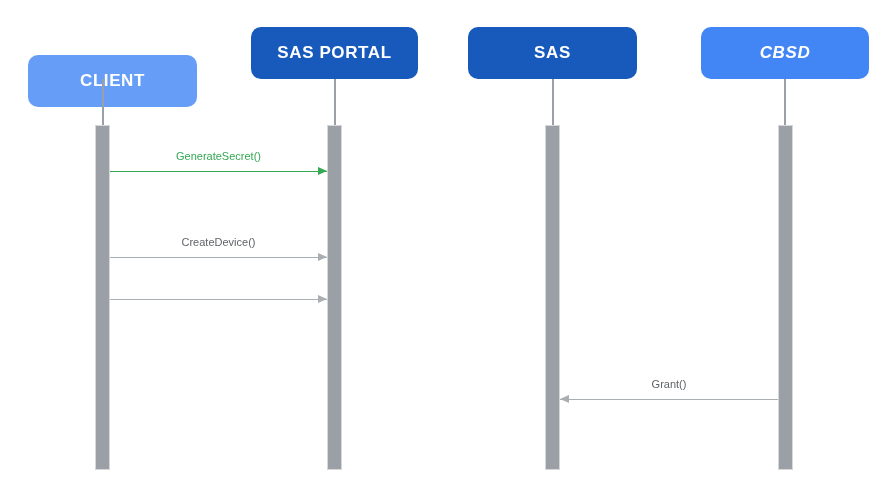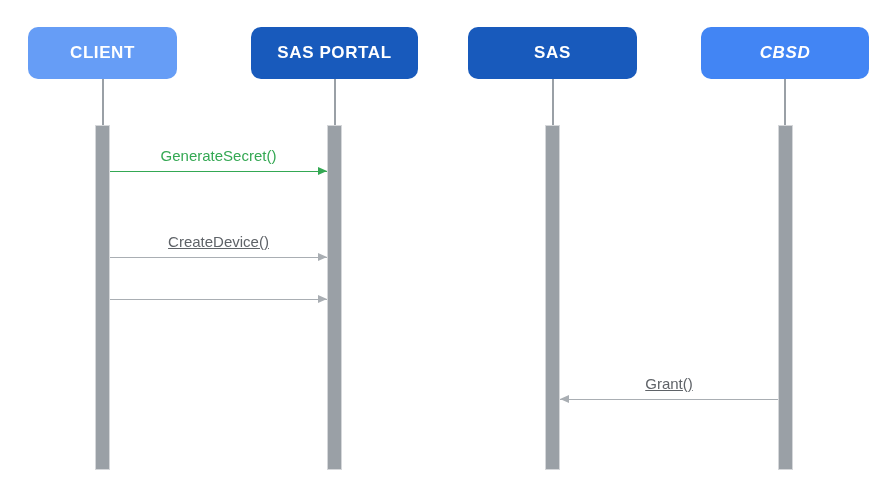--- a/index.html
+++ b/index.html
@@ -19,21 +19,21 @@
     height: 52px;
     border-radius: 10px;
     display: flex;
     align-items: center;
     justify-content: center;
     color: var(--actor-text, #ffffff);
     font-size: 17px;
     font-weight: bold;
     letter-spacing: 0.6px;
   }
-  .actor--client     { left: 28px;  width: 149px; background: var(--actor-light, #669DF6); }
+  .actor--client     { left: 28px;  width: 169px; background: var(--actor-light, #669DF6); margin-top: 28px; }
   .actor--sas-portal { left: 251px; width: 167px; background: var(--actor-dark, #185ABC); }
   .actor--sas        { left: 468px; width: 169px; background: var(--actor-dark, #185ABC); }
   .actor--cbsd       { left: 701px; width: 168px; background: var(--actor-cbsd, #4285F4); font-style: italic; }
 
   
   .lifeline {
     position: absolute;
     top: 79px;
     height: 46px;
     width: 2px;
@@ -62,31 +62,31 @@
   
   .message { position: absolute; height: 28px; }
   .message--lane-left  { left: 110px; width: 217px; }
   .message--lane-right { left: 560px; width: 218px; }
 
   .msg-label {
     position: absolute;
     left: 0; right: 0;
     bottom: 7px;
     text-align: center;
-    font-size: 15px;
+    font-size: 11px;
     line-height: 18px;
     white-space: nowrap;
   }
   .msg-line {
     position: absolute;
     left: 0; right: 0;
     bottom: 0;
     height: 1.5px;
   }
-  .message--gray  .msg-label { color: var(--gray-text, #5F6368); text-decoration: underline; }
+  .message--gray  .msg-label { color: var(--gray-text, #5F6368); }
   .message--green .msg-label { color: var(--green, #34A853); }
   .message--gray  .msg-line  { background: var(--line-gray, #A9AEB3); }
   .message--green .msg-line  { background: var(--green, #34A853); }
 
   .arrowhead {
     position: absolute;
     width: 0; height: 0;
     top: -3.8px;
     border-top: 4.5px solid transparent;
     border-bottom: 4.5px solid transparent;

